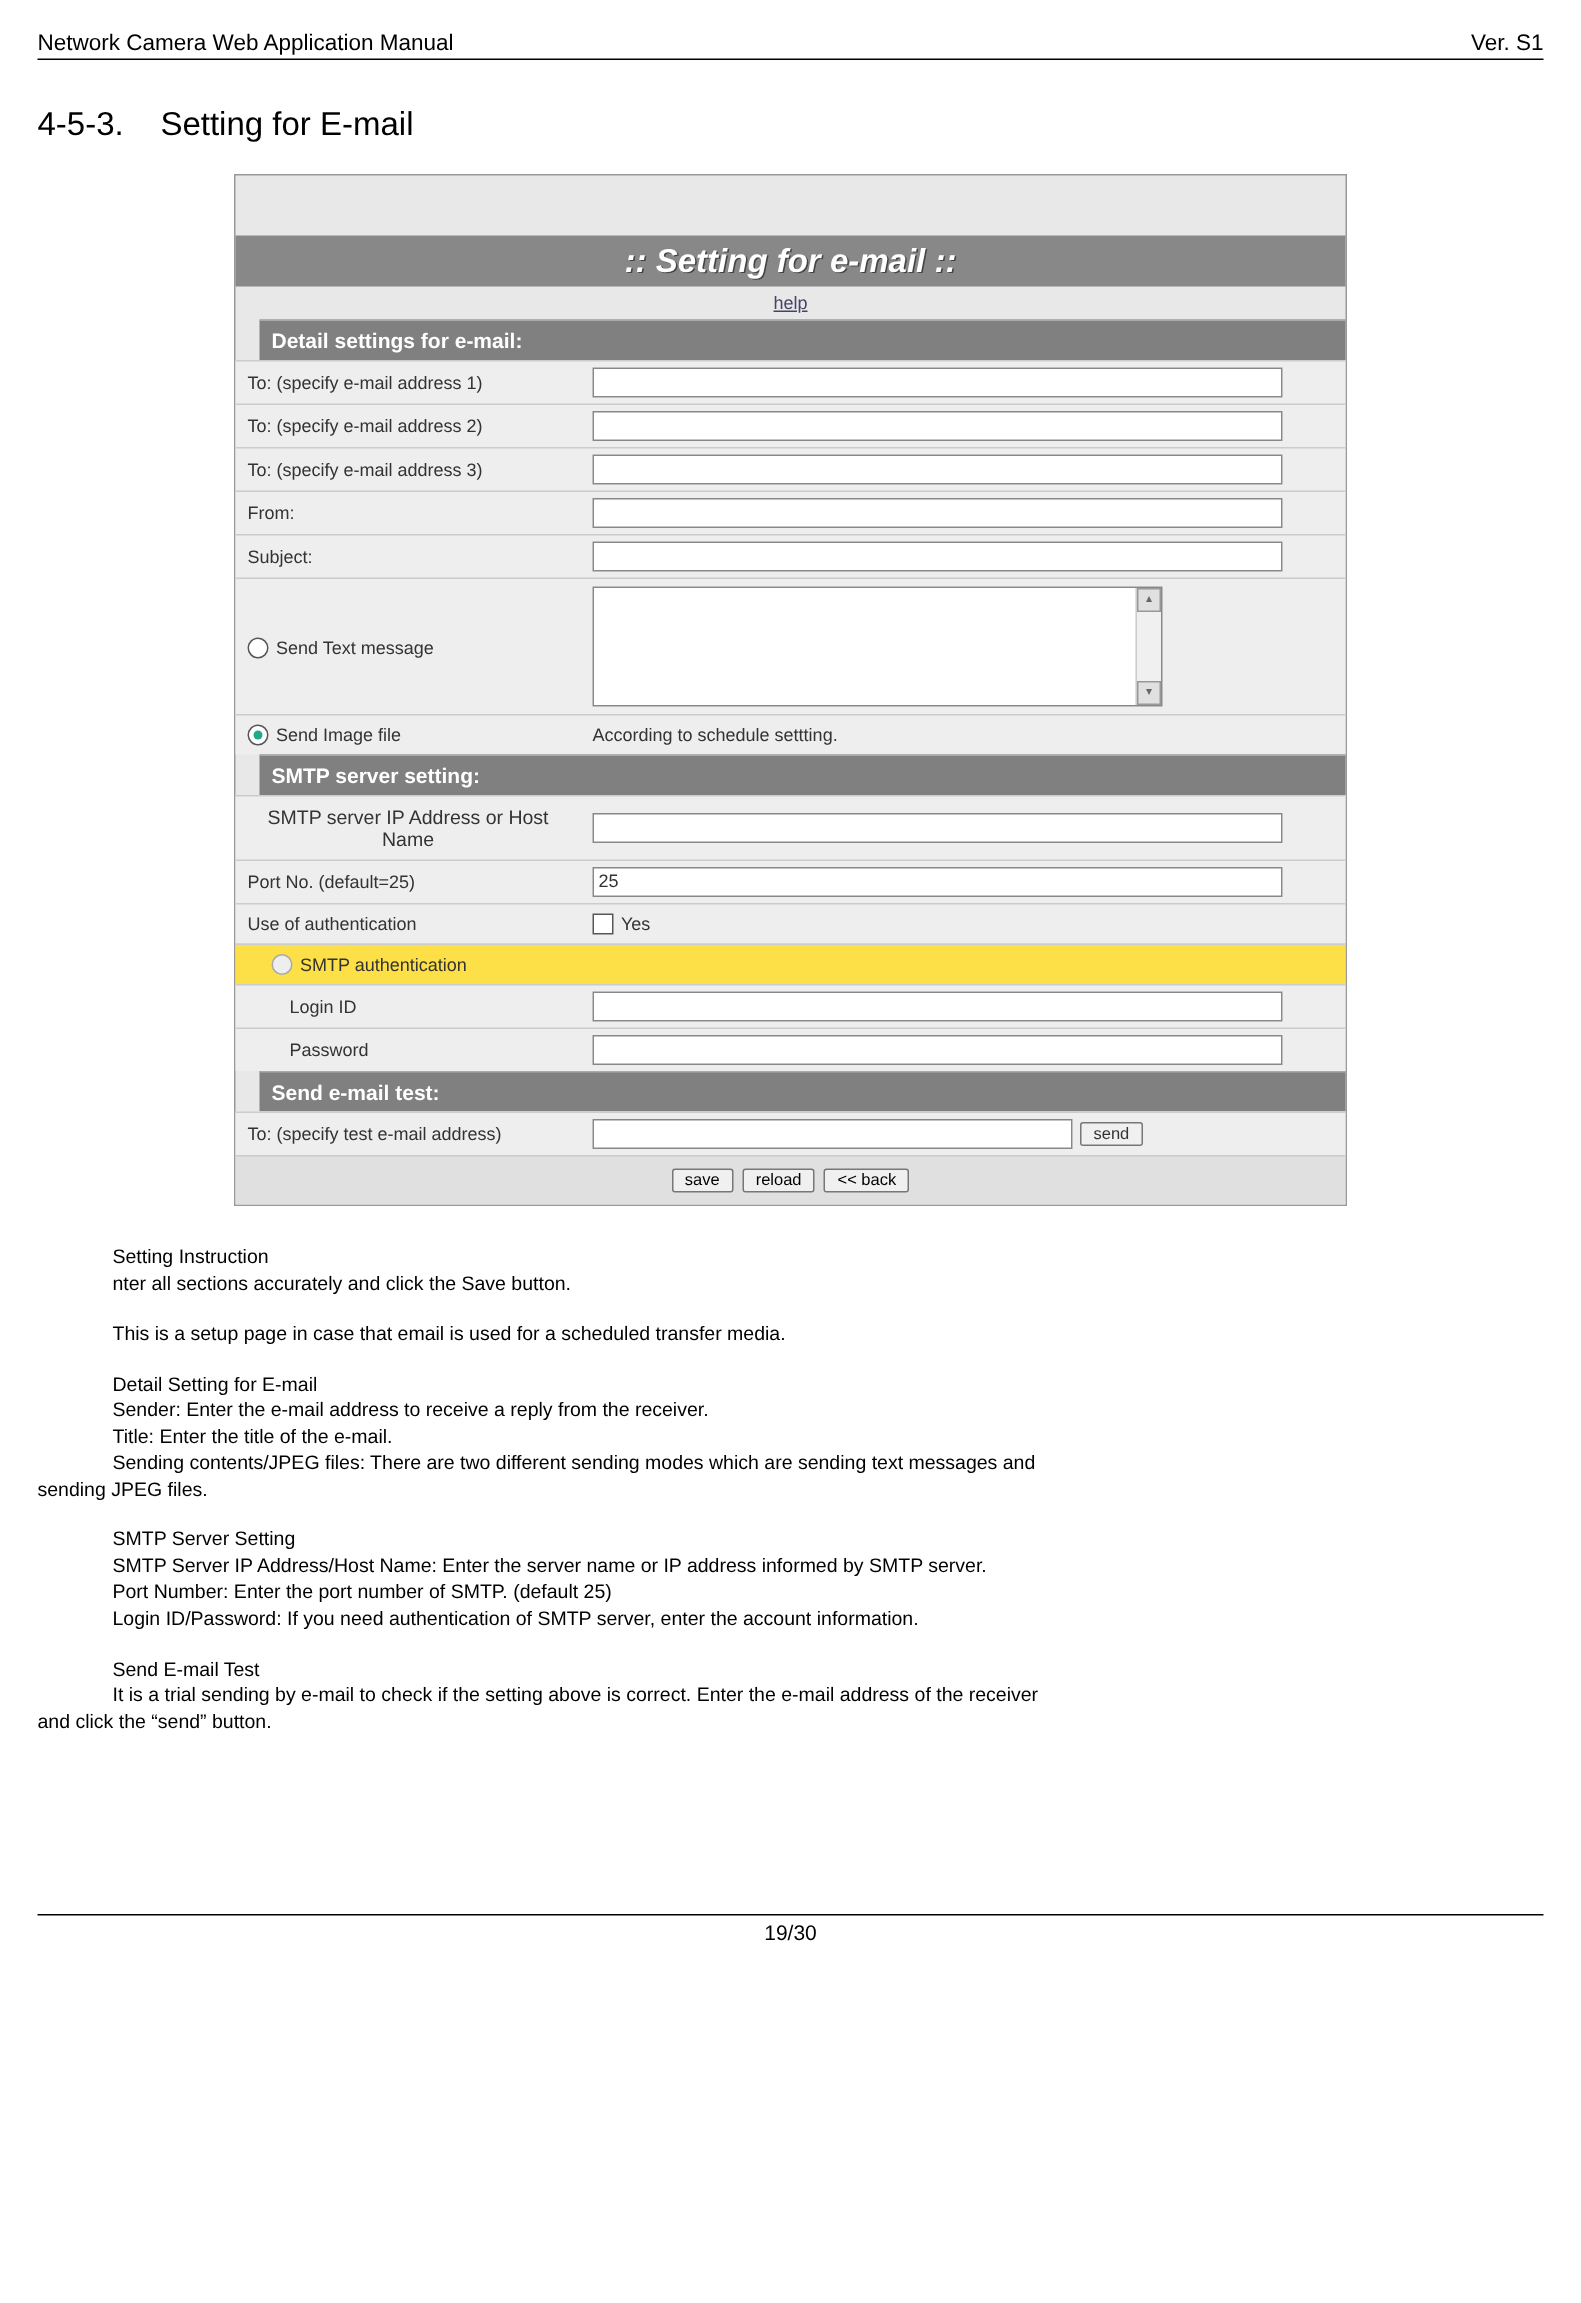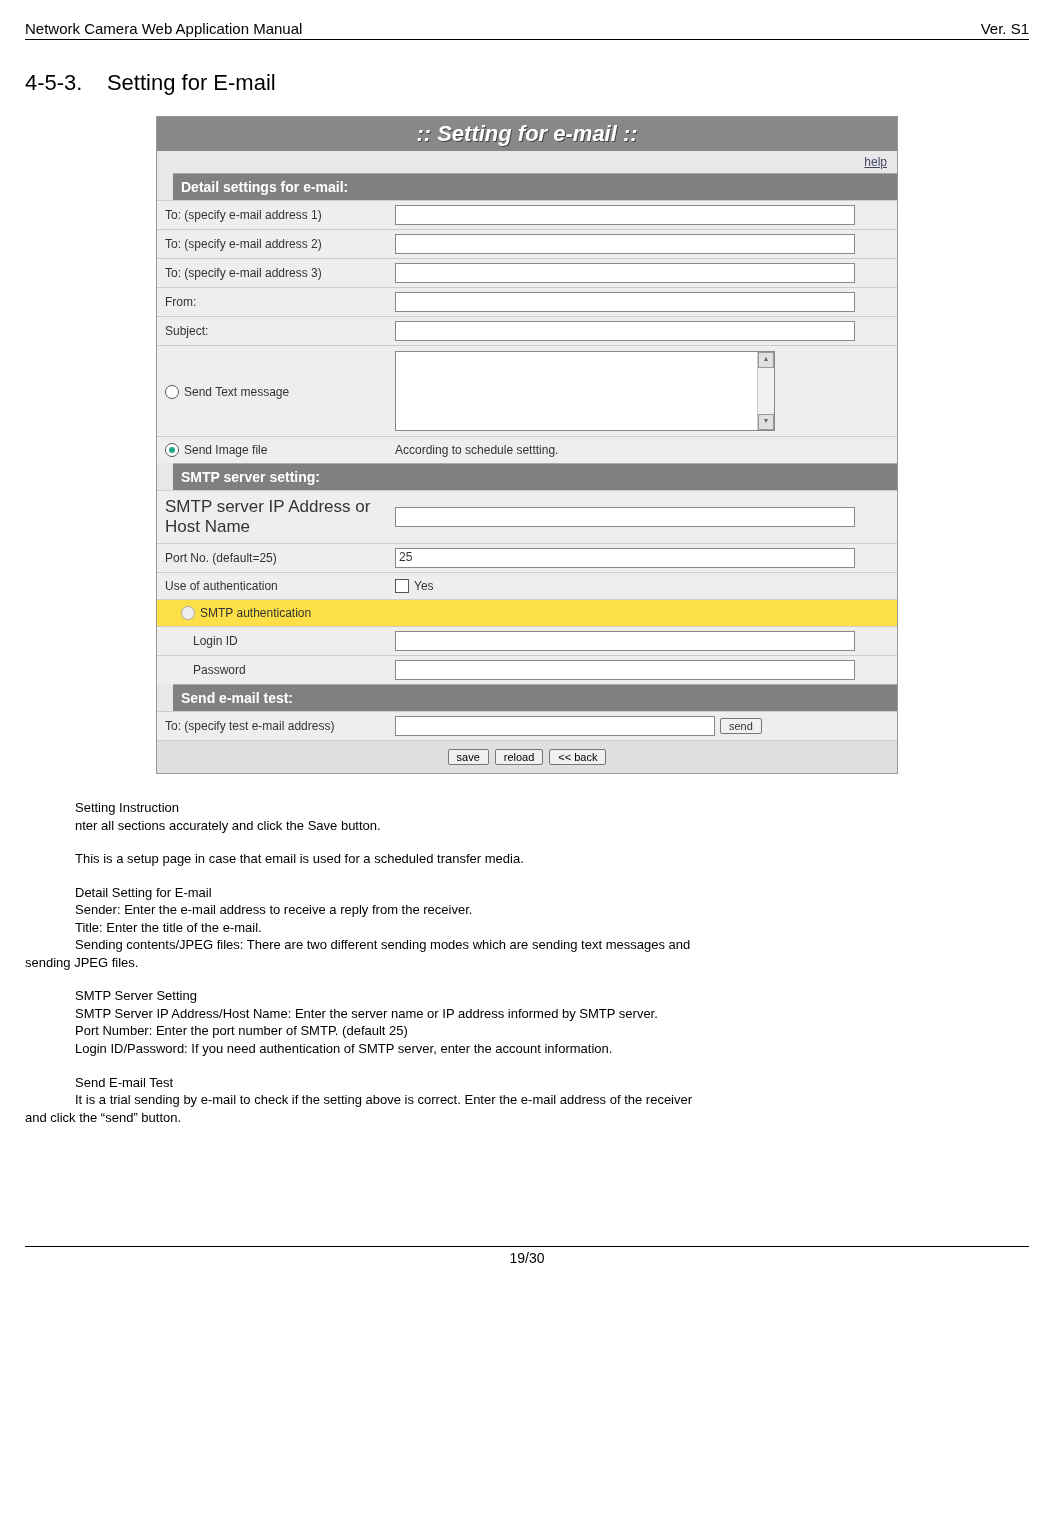--- a/index.html
+++ b/index.html
@@ -32,23 +32,24 @@
   }
   .panel-title {
     background: #888;
     color: #fff;
     text-align: center;
     font-size: 22px;
     font-weight: bold;
     padding: 4px 0;
     font-style: italic;
     text-shadow: 1px 1px 0 #444;
+    margin-top: 40px;
   }
   .help {
-    text-align: right;
+    text-align: center;
     padding: 4px 10px;
     font-size: 12px;
     color: #446;
     text-decoration: underline;
   }
   .sec-header {
     background: #808080;
     color: #ffffff;
     font-weight: bold;
     font-size: 14px;
@@ -229,21 +230,21 @@
     <div class="label">
       <span class="radio selected"></span>
       <span>Send Image file</span>
     </div>
     <div class="field">According to schedule settting.</div>
   </div>
 
   <div class="sec-header">SMTP server setting:</div>
 
   <div class="row">
-    <div class="label" style="font-size:17px;">SMTP server IP Address or Host Name</div>
+    <div class="label" style="font-size:13px;text-align:center;">SMTP server IP Address or Host Name</div>
     <div class="field">
         <div class="textinput"></div>
       </div>
   </div>
   <div class="row">
     <div class="label">Port No. (default=25)</div>
     <div class="field">
         <div class="textinput">25</div>
       </div>
   </div>

